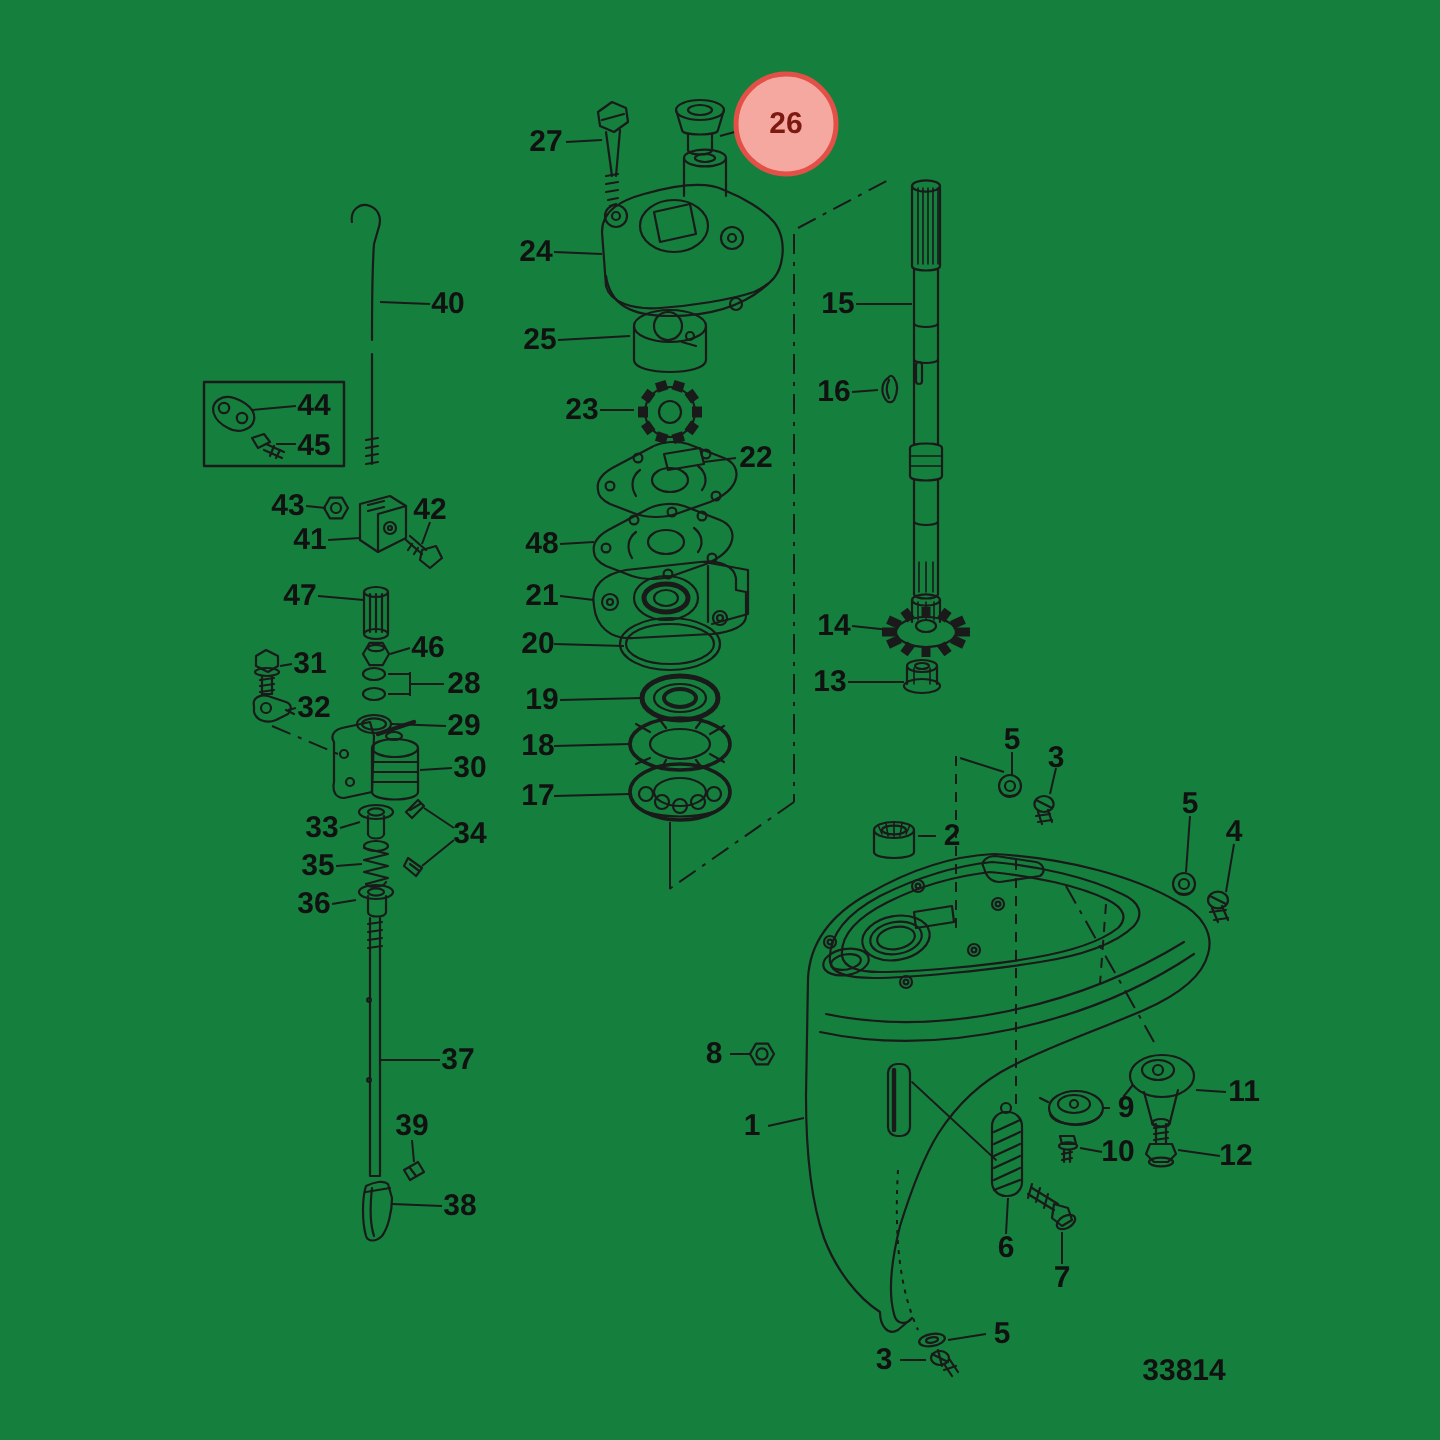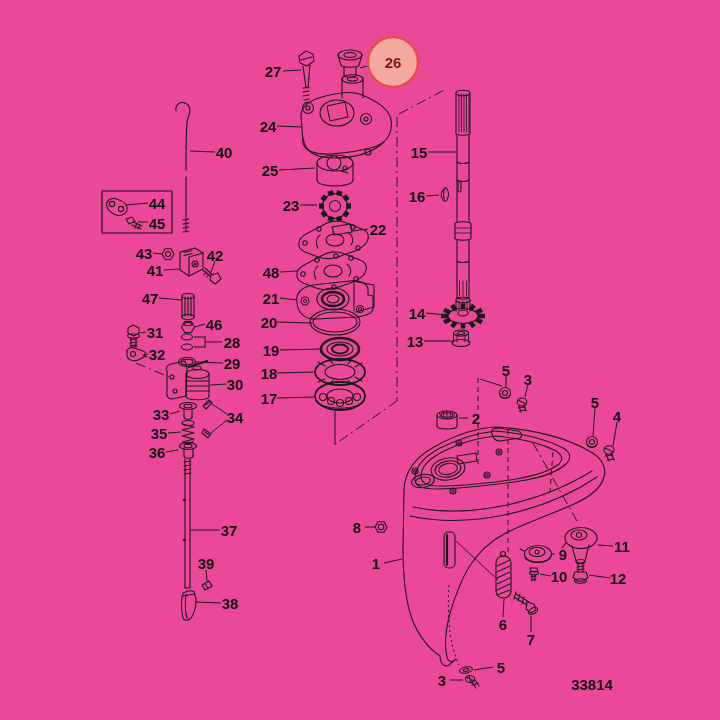--- a/index.html
+++ b/index.html
@@ -1,16 +1,16 @@
 <!DOCTYPE html>
 <html><head>
 <meta charset="utf-8">
 <style>
   html,body{margin:0;padding:0;background:#fff;}
-  .frame{position:relative;width:720px;height:720px;background:#ec4899;overflow:hidden;
+  .frame{position:relative;width:720px;height:720px;background:#15803d;overflow:hidden;
          font-family:"Liberation Sans",sans-serif;}
   svg{position:absolute;left:0;top:0;}
   .part-label{font:bold 15px "Liberation Sans",sans-serif;fill:#111;
               text-anchor:middle;dominant-baseline:central;}
   .hl-label{font:bold 15px "Liberation Sans",sans-serif;text-anchor:middle;dominant-baseline:central;}
   .code-label{font:bold 15px "Liberation Sans",sans-serif;fill:#111;text-anchor:middle;}
 </style>
 </head>
 <body>
 

